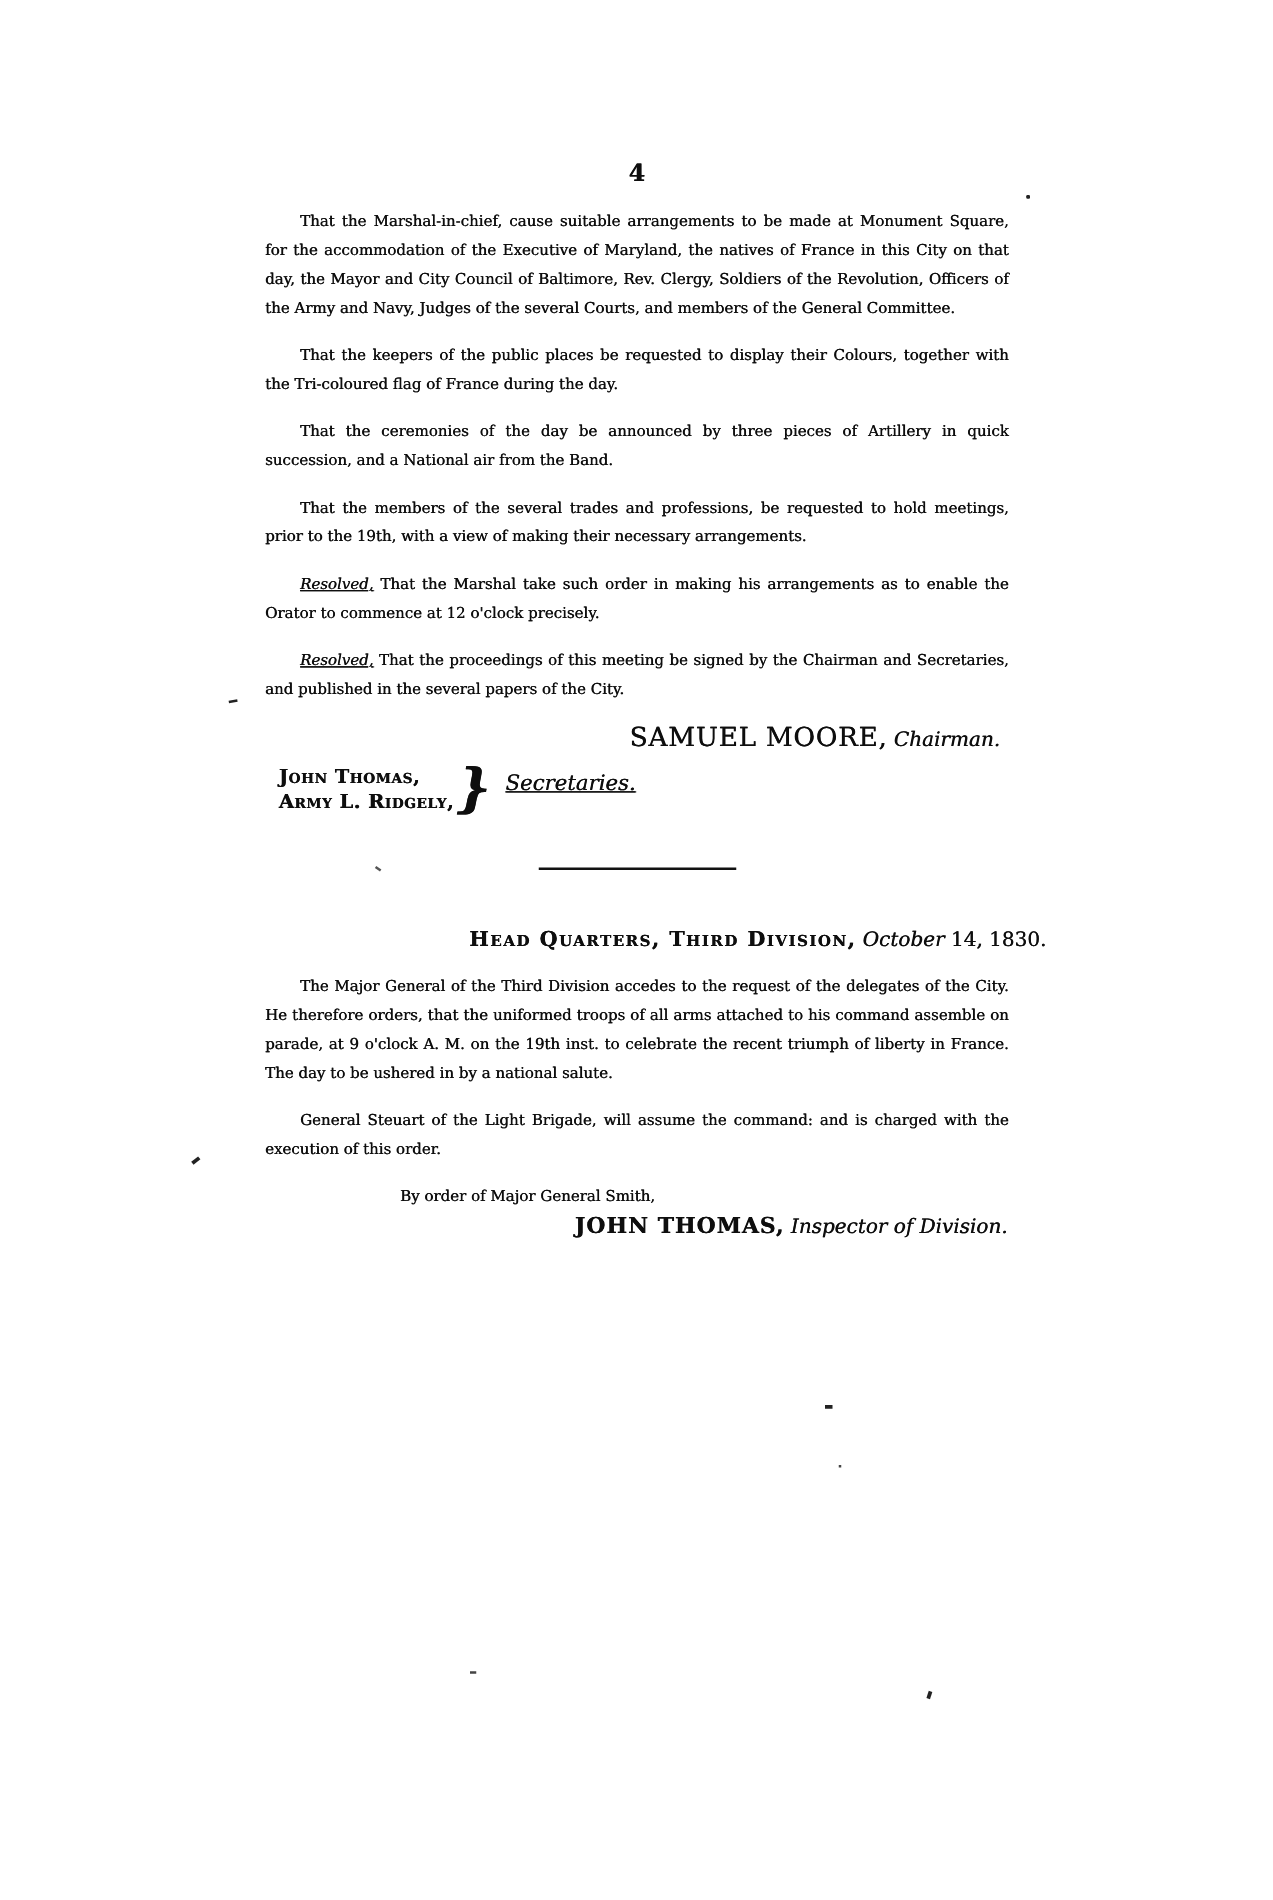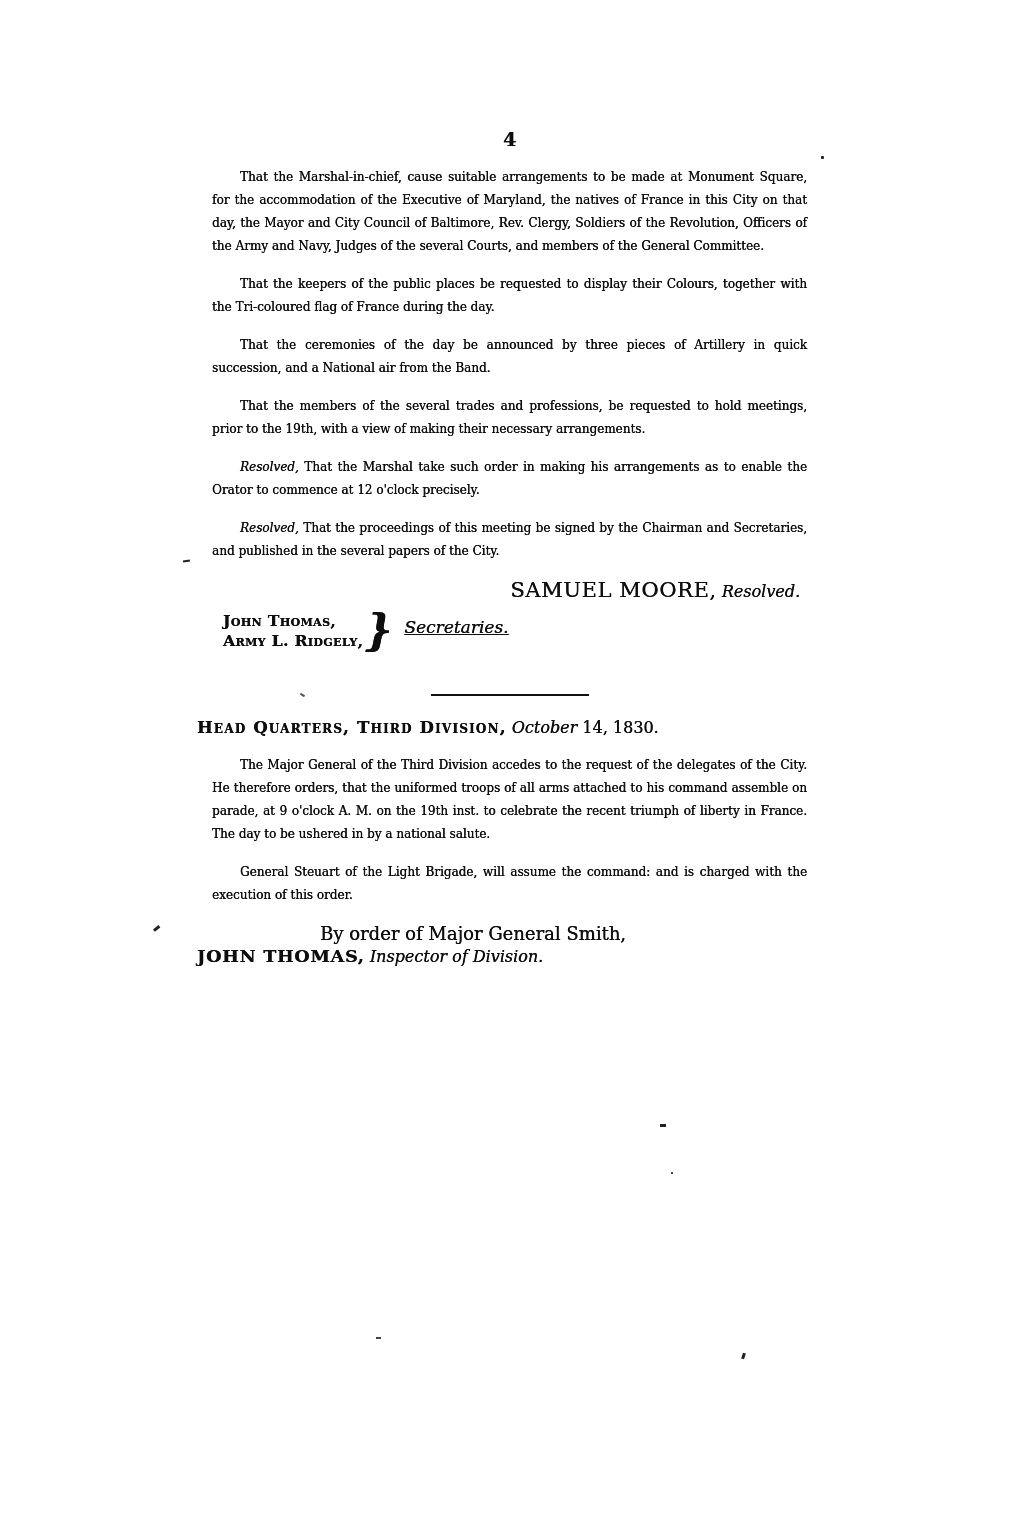--- a/index.html
+++ b/index.html
@@ -30,21 +30,21 @@
     margin-bottom: 16px;
   }
   p.para {
     margin: 15px;
     font-size: 12px;
     line-height: 23px;
     text-align: justify;
     text-indent: 28px;
   }
   .italic { font-style: italic; }
-  .lead { font-style: italic; }
+  .lead { font-style: italic; text-decoration: underline; }
   .chairman-line {
     text-align: right;
     padding-right: 22px;
     font-size: 16px;
     line-height: 24px;
     margin-top: 2px;
   }
   .chairman-name {
     font-size: 21px;
     letter-spacing: 0.6px;
@@ -75,39 +75,40 @@
     padding-bottom: 8px;
     text-decoration: underline;
   }
   .divider {
     border: none;
     border-top: 2.5px solid #111;
     width: 158px;
     margin: 43px auto 0 auto;
   }
   .hq-heading {
-    margin-top: 20px;
+    margin-top: 44px;
+    text-align: right;
     margin-right: -15px;
     font-size: 16px;
     line-height: 23px;
     white-space: nowrap;
   }
   .hq-smallcaps {
     font-variant: small-caps;
     font-weight: bold;
     font-size: 16.5px;
     letter-spacing: 1.2px;
   }
   .by-order {
     margin-left: 123px;
-    font-size: 18px;
+    font-size: 12px;
     line-height: 23px;
   }
   .signature-line {
-    text-align: left;
+    text-align: right;
     padding-right: 16px;
     font-size: 16px;
     line-height: 23px;
   }
   .signature-name {
     font-size: 17.5px;
     letter-spacing: 0.8px;
     font-weight: bold;
   }
   .speck {
@@ -130,21 +131,21 @@
 
     <p class="para"><span class="lead"></span><span>That the ceremonies of the day be announced by three pieces of Artillery in quick succession, and a National air from the Band.</span></p>
 
     <p class="para"><span class="lead"></span><span>That the members of the several trades and professions, be requested to hold meetings, prior to the 19th, with a view of making their necessary arrangements.</span></p>
 
 
     <p class="para"><span class="lead">Resolved,</span><span> That the Marshal take such order in making his arrangements as to enable the Orator to commence at 12 o'clock precisely.</span></p>
 
     <p class="para"><span class="lead">Resolved,</span><span> That the proceedings of this meeting be signed by the Chairman and Secretaries, and published in the several papers of the City.</span></p>
 
-    <div class="chairman-line"><span class="chairman-name">SAMUEL MOORE,</span> <span class="italic">Resolved.</span></div>
+    <div class="chairman-line"><span class="chairman-name">SAMUEL MOORE,</span> <span class="italic">Chairman.</span></div>
 
     <div class="secretaries">
       <div class="sec-names">
         <div>John Thomas,</div>
         <div>Army L. Ridgely,</div>
       </div>
       <div class="sec-brace">}</div>
       <div class="sec-title">Secretaries.</div>
     </div>
 

